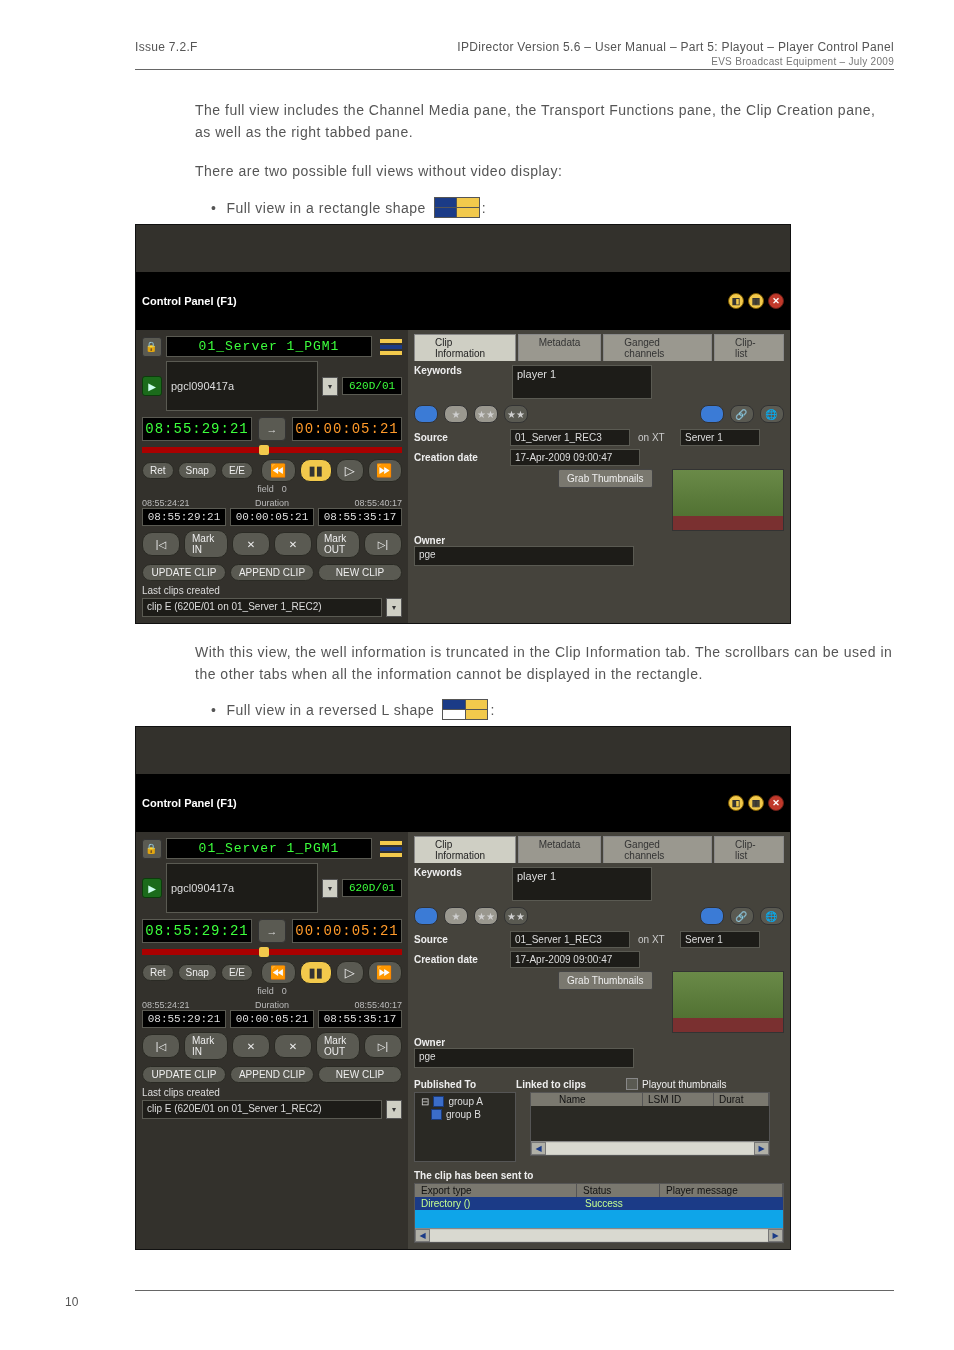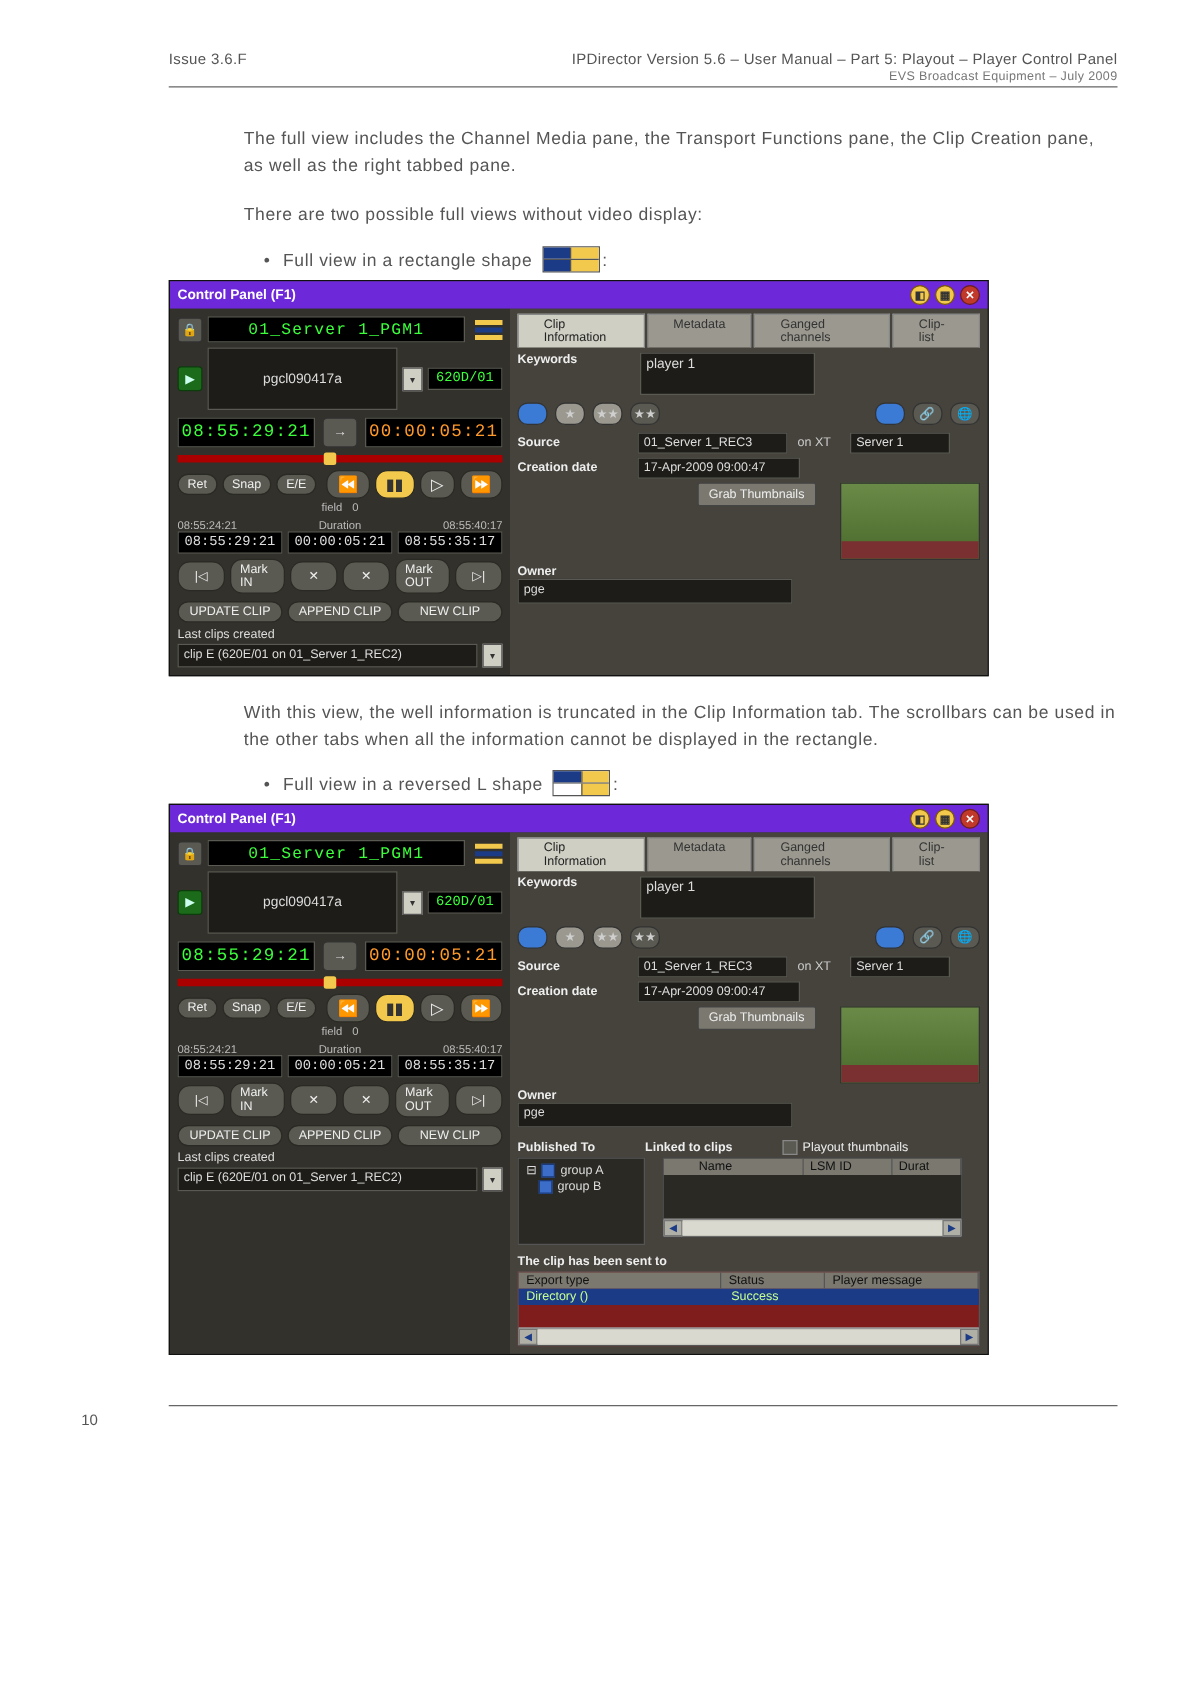--- a/index.html
+++ b/index.html
@@ -68,27 +68,28 @@
     margin: 6px 0 10px 0;
     background: #33312c;
     color: #cfcfcf;
     font-family: Arial, sans-serif;
     font-size: 11px;
     border: 1px solid #111;
     width: 654px;
     position: relative;
   }
   .titlebar {
-    background: #6d28d9;
+    background: #000000;
     color: #fff;
     font-weight: bold;
-    padding: 3px 6px;
+    padding: 21px 6px;
     display:flex;
     align-items:center;
     justify-content:space-between;
+    margin-top:47px;
   }
   .titlebar .title-right { display:flex; gap:4px; align-items:center;}
   .circ {
     width:14px;height:14px;border-radius:50%;
     background:#f2c94c;border:1px solid #7a5800;
     display:inline-flex;align-items:center;justify-content:center;
     font-size:9px;color:#333;
   }
   .circ.red{background:#c0392b;border-color:#6b1f17;color:#fff;}
   .close-outer{display:flex;align-items:center;}
@@ -121,21 +122,21 @@
     padding:2px 4px;letter-spacing:1px;
   }
   .bars{display:flex;flex-direction:column;gap:2px;margin-left:4px;}
   .bars div{width:22px;height:4px;}
   .bars .y{background:#f2c94c;}
   .bars .b{background:#1b3b87;}
 
   .clip-row{display:flex;align-items:center;gap:4px;margin-bottom:6px;}
   .clip-name{
     flex:1;background:#1d1c18;border:1px solid #5a5a52;color:#ddd;
-    padding:18px 4px;font-size:11px;text-align:center;
+    padding:18px 4px;font-size:11px;
   }
   .lsm{
     width:58px;background:#000;border:1px solid #5a5a52;color:#3cff3c;
     font-family:"Courier New",monospace;font-size:11px;text-align:center;padding:2px 0;
   }
   .drop{width:14px;height:17px;background:#cfcfc4;border:1px solid #555;display:flex;align-items:center;justify-content:center;font-size:8px;color:#333;}
 
   .tc-row{display:flex;align-items:center;gap:6px;margin-bottom:6px;}
   .tc{
     flex:1;background:#000;border:1px solid #5a5a52;color:#3cff3c;
@@ -224,40 +225,40 @@
     position:relative;
   }
   .linked-head{display:flex;background:#7a786f;color:#111;font-size:10px;padding-left:23px;}
   .linked-head div{padding:1px 5px;border-right:1px solid #555;}
   .hscroll{position:absolute;left:0;right:0;bottom:0;height:13px;background:#c9c9c0;border-top:1px solid #888;display:flex;align-items:center;}
   .hscroll .ar{width:13px;height:11px;background:#b0b0a7;border:1px solid #777;display:flex;align-items:center;justify-content:center;font-size:8px;color:#1b3b87;}
   .hscroll .track{flex:1;height:11px;background:#d9d9d0;}
 
   .sent-label{font-size:10px;font-weight:bold;color:#eee;margin-top:8px;}
   .sent-table{
-    background:#7f1d1d;border:1px solid #555;margin-top:2px;height:58px;font-size:10px;color:#ddd;position:relative;
+    background:#0ea5e9;border:1px solid #555;margin-top:2px;height:58px;font-size:10px;color:#ddd;position:relative;
   }
   .sent-head{display:flex;background:#7a786f;color:#111;}
   .sent-head div{padding:1px 6px;border-right:1px solid #555;}
   .sent-row{display:flex;background:#1b3b87;color:#c6ff90;}
   .sent-row div{padding:1px 6px;}
 
   .footer{
     margin-top:40px;border-top:1px solid #666;padding-top:4px;font-size:12px;color:#555;
   }
   .page-num-pad{margin-left:-70px;}
   .checkbox{width:10px;height:10px;border:1px solid #888;background:#5a5a52;display:inline-block;}
 </style>
 </head>
 <body>
 
 <div class="page">
 
   <div class="header-row">
-    <div>Issue 3.6.F</div>
+    <div>Issue 7.2.F</div>
     <div style="text-align:right">
       <div>IPDirector Version 5.6 – User Manual – Part 5: Playout – Player Control Panel</div>
       <div class="header-sub">EVS Broadcast Equipment – July 2009</div>
     </div>
   </div>
   <div class="hr"></div>
 
   <div class="body-text">The full view includes the Channel Media pane, the Transport Functions pane, the Clip Creation pane, as well as the right tabbed pane.</div>
   <div class="body-text">There are two possible full views without video display:</div>
 

